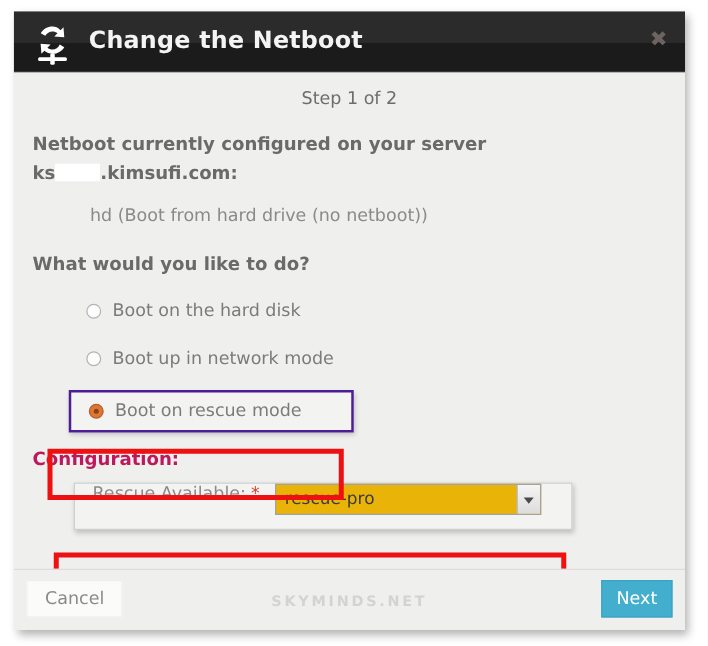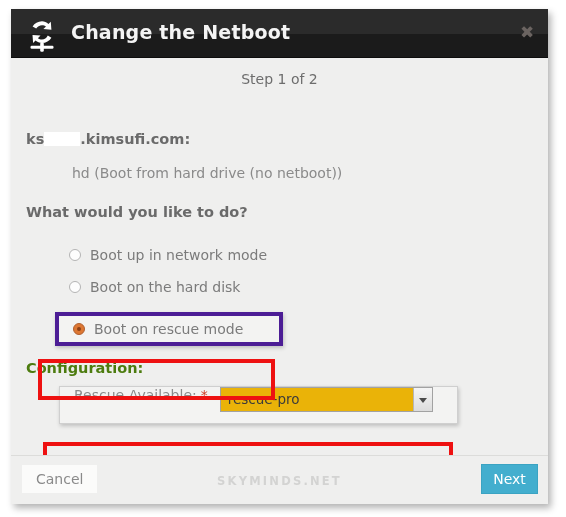--- a/index.html
+++ b/index.html
@@ -165,37 +165,37 @@
     background: #8c4016;
   }
   .radio-label {
     font-size: 14px;
     color: #7b7b7b;
     white-space: nowrap;
   }
 
   .radio-row.highlighted {
     background: #f3f3f2;
-    border: 4px solid #4c1d95;
+    border: 2px solid #4c1d95;
     box-shadow: 1px 2px 4px rgba(0,0,0,0.20);
     height: 34px;
     width: 228px;
     padding-left: 14px;
     box-sizing: border-box;
     margin-top: 2px;
   }
 
   
   .config-title {
     position: absolute;
     left: 15px;
     top: 302px;
     font-size: 14.5px;
     font-weight: bold;
-    color: #4d7c0f;
+    color: #be185d;
   }
 
   .config-panel {
     position: absolute;
     left: 48px;
     top: 328px;
     width: 399px;
     height: 38px;
     background: #f3f3f2;
     border: 1px solid #cfcfcf;
@@ -333,38 +333,38 @@
       <span class="title-text">Change the Netboot</span>
 
       <span class="close-btn">✖</span>
     </div>
 
     <div class="body">
 
       <div class="step-label">Step 1 of 2</div>
 
       <div class="intro">
-        <br>
+        <span>Netboot currently configured on your server</span><br>
         <span>ks</span><span class="redaction"></span><span>.kimsufi.com:</span>
       </div>
 
       <div class="current-value">hd (Boot from hard drive (no netboot))</div>
 
       <div class="question">What would you like to do?</div>
 
       <div class="radio-list">
+
+        <div class="radio-row">
+          <span class="radio-dot"></span>
+          <span class="radio-label">Boot on the hard disk</span>
+        </div>
 
         <div class="radio-row" style="margin-top:6px;">
           <span class="radio-dot"></span>
           <span class="radio-label">Boot up in network mode</span>
-        </div>
-
-        <div class="radio-row">
-          <span class="radio-dot"></span>
-          <span class="radio-label">Boot on the hard disk</span>
         </div>
 
         <div class="radio-row highlighted" style="margin-top:9px; margin-left:-14px;">
           <span class="radio-dot checked"></span>
           <span class="radio-label">Boot on rescue mode</span>
         </div>
 
       </div>
 
       <div class="config-title">Configuration:</div>

